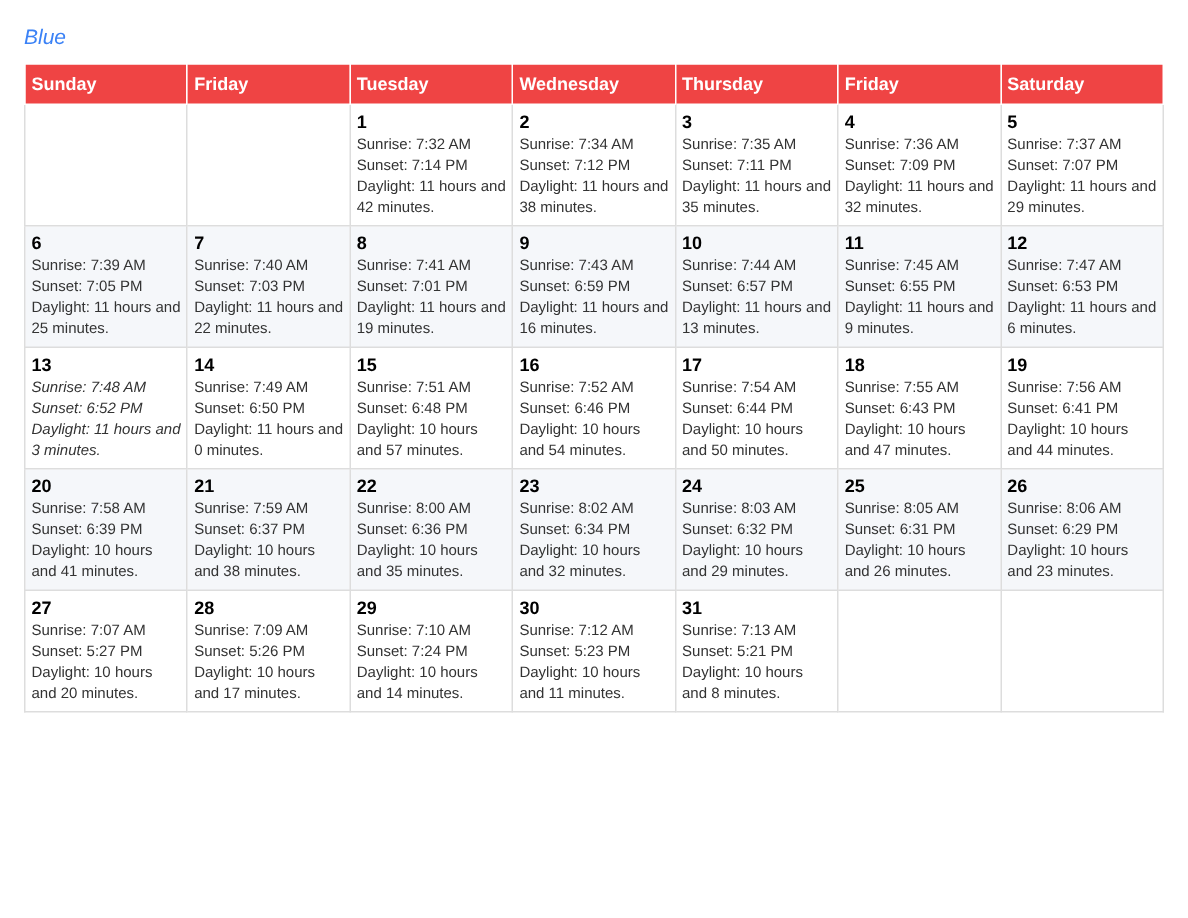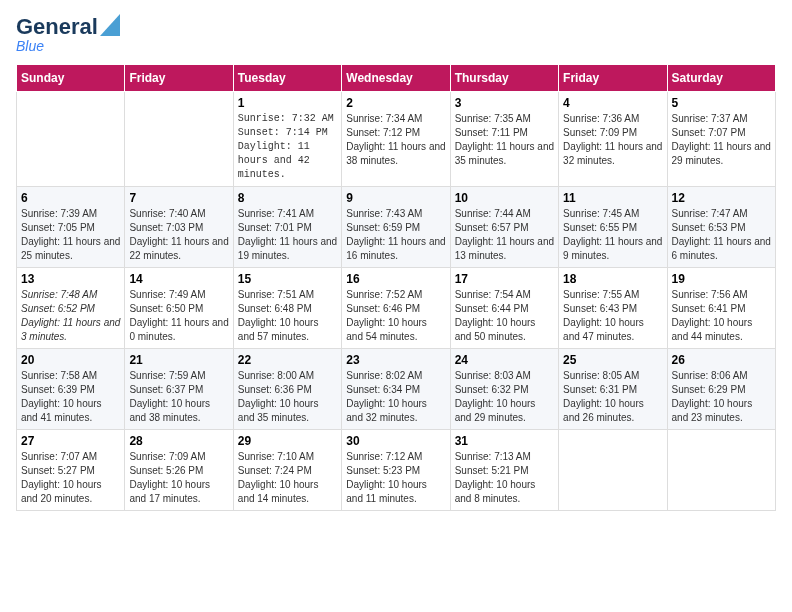--- a/index.html
+++ b/index.html
@@ -47,21 +47,21 @@
     .subtitle {
       font-size: 16px;
       color: #555;
     }
     .calendar {
       width: 100%;
       border-collapse: collapse;
       font-size: 10.5px;
     }
     .calendar thead tr th {
-      background-color: #be185d;
+      background-color: #ef4444;
       color: #fff;
       padding: 6px 4px;
       text-align: left;
       font-size: 12px;
       font-weight: bold;
       border: 1px solid #fff;
     }
     .calendar tbody tr td {
       border: 1px solid #ddd;
       vertical-align: top;
@@ -88,26 +88,20 @@
       background: #fff !important;
     }
   </style>
 </head>
 <body>
 
 <div class="header">
   <div class="logo">
     <div class="logo-row">
       <div>
-        <div style="display:flex;align-items:center;">
-          <span class="logo-text">General</span>
-          <svg width="20" height="22" viewBox="0 0 20 22" style="margin-left:2px;margin-top:-4px;">
-            <polygon points="0,22 20,0 20,22" fill="#4a9fd4"></polygon>
-          </svg>
-        </div>
         <div class="logo-blue-text">Blue</div>
       </div>
     </div>
   </div>
   <div class="title-block">
     <div class="month-title"></div>
     <div class="subtitle"></div>
   </div>
 </div>
 
@@ -122,21 +116,21 @@
         <th>Friday</th>
         <th>Saturday</th>
       </tr>
   </thead>
   <tbody id="calendar-body">
   <tr>
         <td class="empty-cell"></td>
         <td class="empty-cell"></td>
         <td>
           <span class="day-number">1</span>
-          <div class="day-info" style="white-space: pre-line; font-family: Liberation Mono, monospace;">Sunrise: 7:32 AM
+          <div class="day-info" style="white-space: pre-line;">Sunrise: 7:32 AM
 Sunset: 7:14 PM
 Daylight: 11 hours and 42 minutes.</div>
         </td>
         <td>
           <span class="day-number">2</span>
           <div class="day-info" style="white-space: pre-line;">Sunrise: 7:34 AM
 Sunset: 7:12 PM
 Daylight: 11 hours and 38 minutes.</div>
         </td>
         <td>

